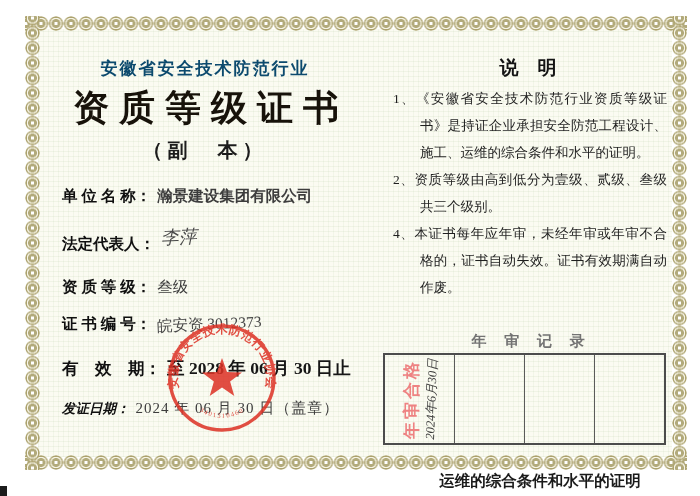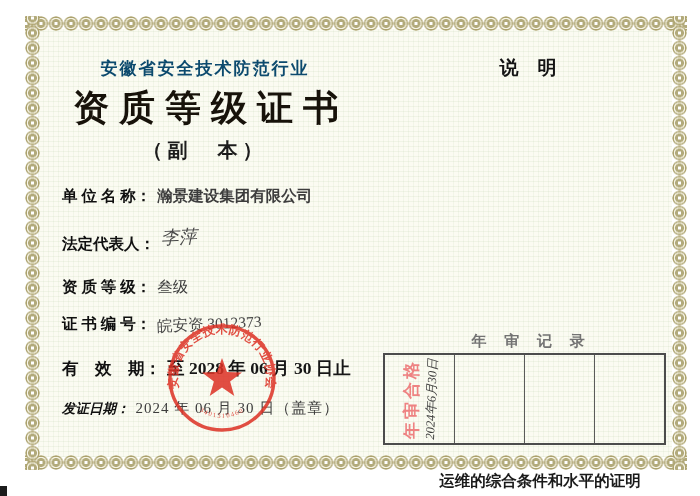--- a/index.html
+++ b/index.html
@@ -110,20 +110,23 @@
   <text font-size="12" font-weight="bold" fill="#dd3226" letter-spacing="0.5">
     <textPath href="#arcTop" startOffset="50%" text-anchor="middle">安徽省安全技术防范行业协会</textPath>
   </text>
   <text font-size="6.5" fill="#dd3226" letter-spacing="1.5">
     <textPath href="#arcBottom" startOffset="50%" text-anchor="middle">3401310460</textPath>
   </text>
 </svg>
 
 <div class="abs notes-title">说　明</div>
 <div class="abs notes">
+  <div class="note-item">1、《安徽省安全技术防范行业资质等级证书》是持证企业承担安全防范工程设计、施工、运维的综合条件和水平的证明。</div>
+  <div class="note-item">2、资质等级由高到低分为壹级、贰级、叁级共三个级别。</div>
+  <div class="note-item">4、本证书每年应年审，未经年审或年审不合格的，证书自动失效。证书有效期满自动作废。</div>
 </div>
 
 <div class="abs ar-title">年 审 记 录</div>
 <div class="abs ar-table">
   <div class="ar-cell">
     <div class="ar-stamp">
       <div class="ok">年审合格</div>
       <div class="dt">2024年6月30日</div>
     </div>
   </div>

